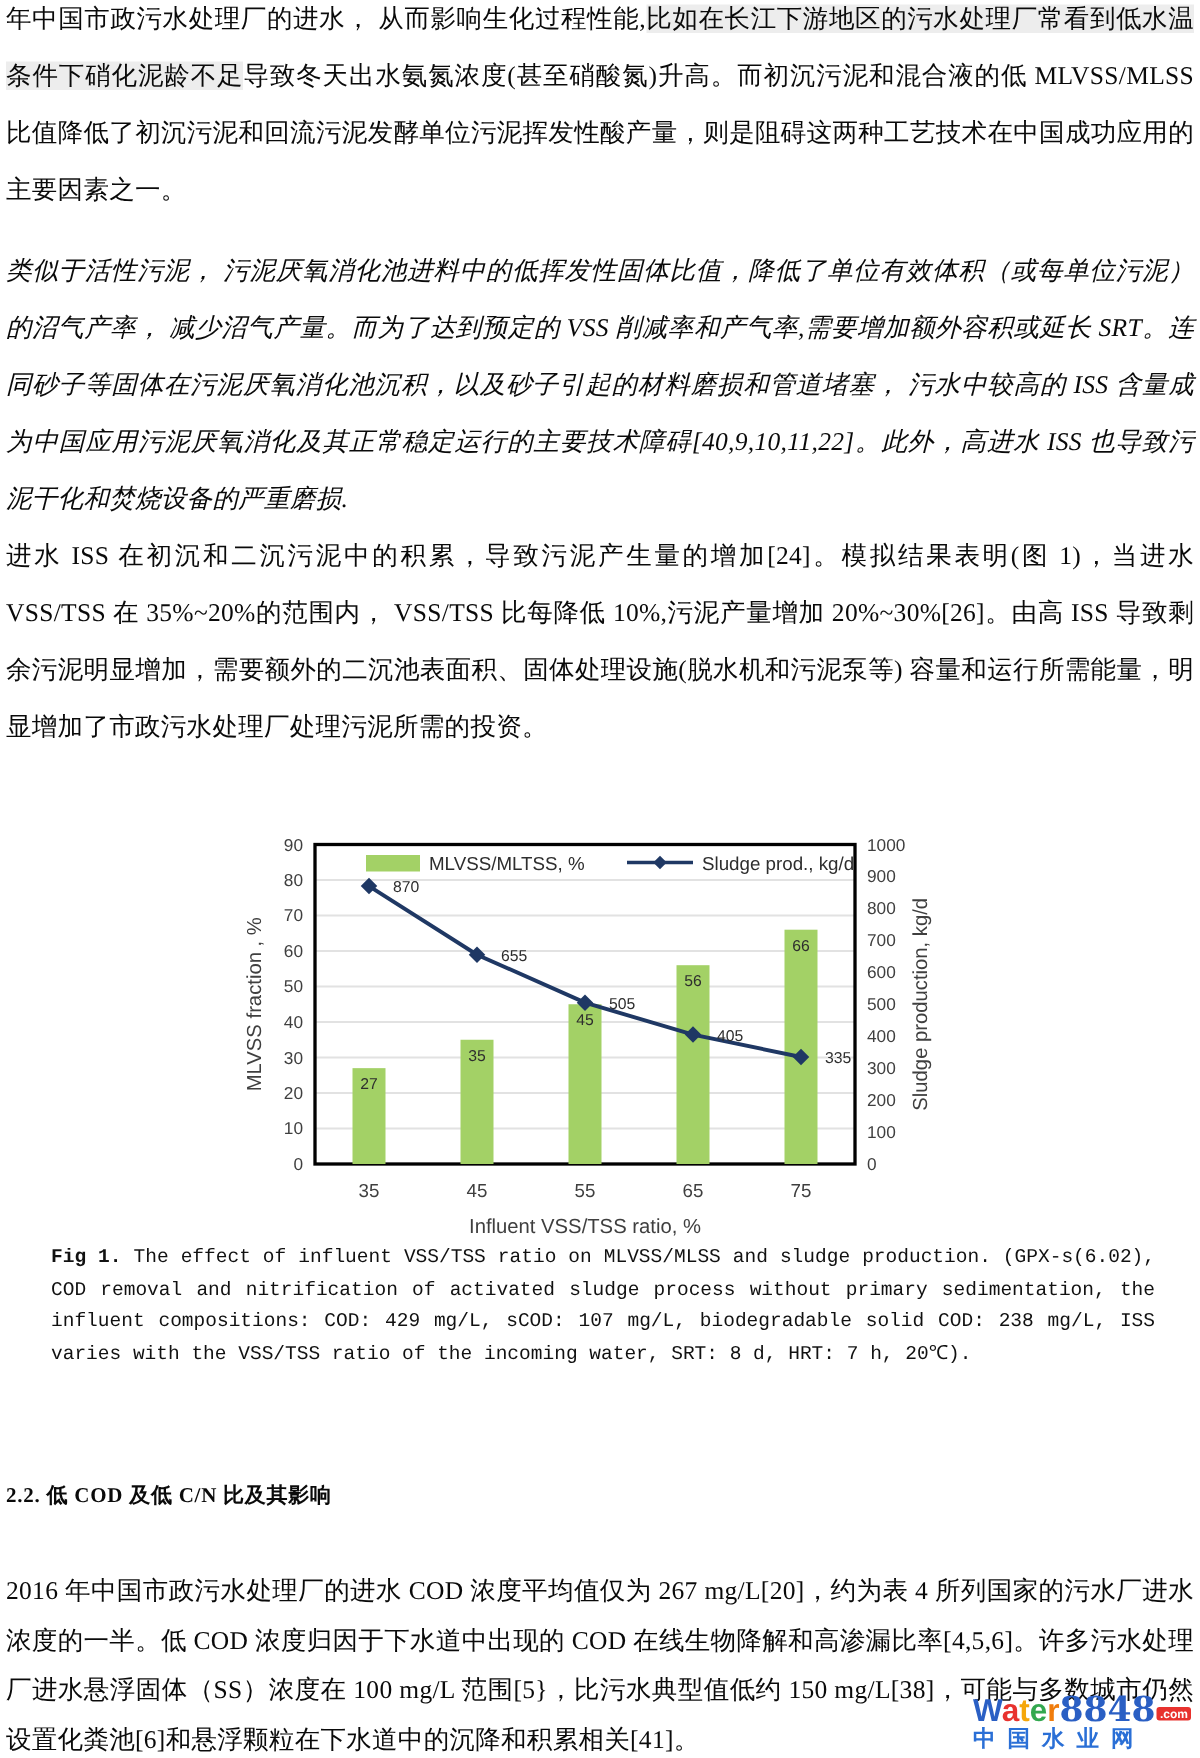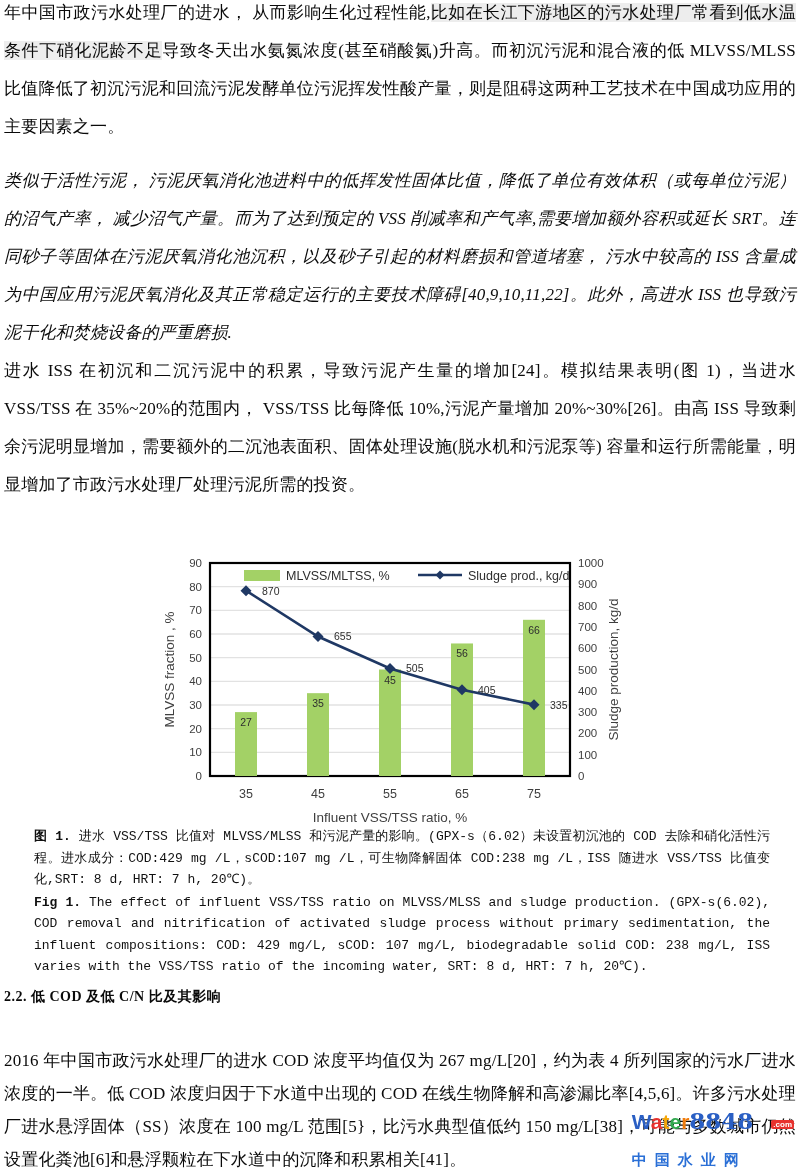--- a/index.html
+++ b/index.html
@@ -27,22 +27,22 @@
         font-family:"Liberation Mono","DejaVu Sans Mono",monospace;
         font-size:13px;line-height:21.5px;text-align:justify;color:#111;}
   #caption-en{margin-top:1px;}
   .cap-lead{font-weight:bold;}
   
   #logo{position:absolute;right:6px;bottom:4px;text-align:left;cursor:pointer;
         font-family:"Liberation Sans","DejaVu Sans",sans-serif;line-height:1.05;}
   #logo-water span{font-weight:bold;font-size:21px;}
   .logo-num{font-family:"DejaVu Serif","Liberation Serif",serif;
         font-weight:bold;font-size:23px;}
-  .logo-tld{font-size:8px;color:#fff;padding:0 2px;border-radius:2px;position:relative;top:-2px;margin-left:18px;font-weight:bold;}
-  #logo-tagline{font-size:15px;font-weight:bold;letter-spacing:8px;margin-top:19px;}
+  .logo-tld{font-size:8px;color:#fff;padding:0 2px;border-radius:2px;position:relative;top:-2px;margin-left:1px;font-weight:bold;}
+  #logo-tagline{font-size:15px;font-weight:bold;letter-spacing:8px;margin-top:0;}
 </style>
 </head>
 <body>
 
 <div id="p1" class="para"><span>年中国市政污水处理厂的进水， 从而影响生化过程性能,</span><span class="hl" style="background: rgb(237, 237, 237);">比如在长江下游地区的污水处理厂常看到低水温条件下硝化泥龄不足</span><span>导致冬天出水氨氮浓度(甚至硝酸氮)升高。而初沉污泥和混合液的低 MLVSS/MLSS 比值降低了初沉污泥和回流污泥发酵单位污泥挥发性酸产量，则是阻碍这两种工艺技术在中国成功应用的主要因素之一。</span></div>
 
 <div id="p2" class="para">类似于活性污泥， 污泥厌氧消化池进料中的低挥发性固体比值，降低了单位有效体积（或每单位污泥）的沼气产率， 减少沼气产量。而为了达到预定的 VSS 削减率和产气率,需要增加额外容积或延长 SRT。连同砂子等固体在污泥厌氧消化池沉积，以及砂子引起的材料磨损和管道堵塞， 污水中较高的 ISS 含量成为中国应用污泥厌氧消化及其正常稳定运行的主要技术障碍[40,9,10,11,22]。此外，高进水 ISS 也导致污泥干化和焚烧设备的严重磨损.</div>
 
 <div id="p3" class="para">进水 ISS 在初沉和二沉污泥中的积累，导致污泥产生量的增加[24]。模拟结果表明(图  1)，当进水 VSS/TSS 在 35%~20%的范围内， VSS/TSS 比每降低 10%,污泥产量增加 20%~30%[26]。由高 ISS 导致剩余污泥明显增加，需要额外的二沉池表面积、固体处理设施(脱水机和污泥泵等) 容量和运行所需能量，明显增加了市政污水处理厂处理污泥所需的投资。</div>
 
@@ -109,21 +109,20 @@
       <line x1="260" x2="304" y1="27" y2="27" stroke="#1f3864" stroke-width="2.4"></line>
       <path d="M282 22.5L286.5 27L282 31.5L277.5 27Z" fill="#1f3864"></path>
       <text x="310" y="32" class="leg">Sludge prod., kg/d</text>
       <text x="232" y="274" text-anchor="middle" class="axtitle">Influent VSS/TSS ratio, %</text>
       <text x="16" y="121.5" text-anchor="middle" class="axtitle" transform="rotate(-90 16 121.5)">MLVSS fraction , %</text>
       <text x="460" y="121.5" text-anchor="middle" class="axtitle" transform="rotate(-90 460 121.5)">Sludge production, kg/d</text>
     </svg>
 </div>
 
 <div id="captions">
-  <div id="caption-cn"><span class="cap-lead">图 1.</span><span> 进水 VSS/TSS 比值对 MLVSS/MLSS 和污泥产量的影响。(GPX-s（6.02）未设置初沉池的 COD 去除和硝化活性污程。进水成分：COD:429 mg /L，sCOD:107 mg /L，可生物降解固体 COD:238 mg /L，ISS 随进水 VSS/TSS 比值变化,SRT: 8 d, HRT: 7 h, 20℃)。</span></div>
   <div id="caption-en"><span class="cap-lead">Fig 1.</span><span> The effect of influent VSS/TSS ratio on MLVSS/MLSS and sludge production. (GPX-s(6.02), COD removal and nitrification of activated sludge process without primary sedimentation, the influent compositions: COD: 429 mg/L, sCOD: 107 mg/L, biodegradable solid COD: 238 mg/L, ISS varies with the VSS/TSS ratio of the incoming water, SRT: 8 d, HRT: 7 h, 20℃).</span></div>
 </div>
 
 <div id="section-heading">2.2. 低 COD 及低 C/N 比及其影响</div>
 
 <div id="p4" class="para">2016 年中国市政污水处理厂的进水 COD 浓度平均值仅为 267  mg/L[20]，约为表 4 所列国家的污水厂进水浓度的一半。低 COD 浓度归因于下水道中出现的 COD 在线生物降解和高渗漏比率[4,5,6]。许多污水处理厂进水悬浮固体（SS）浓度在 100  mg/L 范围[5}，比污水典型值低约 150  mg/L[38]，可能与多数城市仍然设置化粪池[6]和悬浮颗粒在下水道中的沉降和积累相关[41]。</div>
 
 <div id="logo">
   <div class="logo-line1"><span id="logo-water"><span style="color: rgb(42, 95, 196);">W</span><span style="color: rgb(232, 50, 46);">a</span><span style="color: rgb(245, 167, 10);">t</span><span style="color: rgb(50, 168, 79);">e</span><span style="color: rgb(240, 124, 12);">r</span></span><span class="logo-num" style="color: rgb(42, 95, 196);">8848</span><span class="logo-tld" style="background: rgb(232, 50, 46);">.com</span></div>
   <div id="logo-tagline" style="color: rgb(42, 111, 214);">中国水业网</div>

